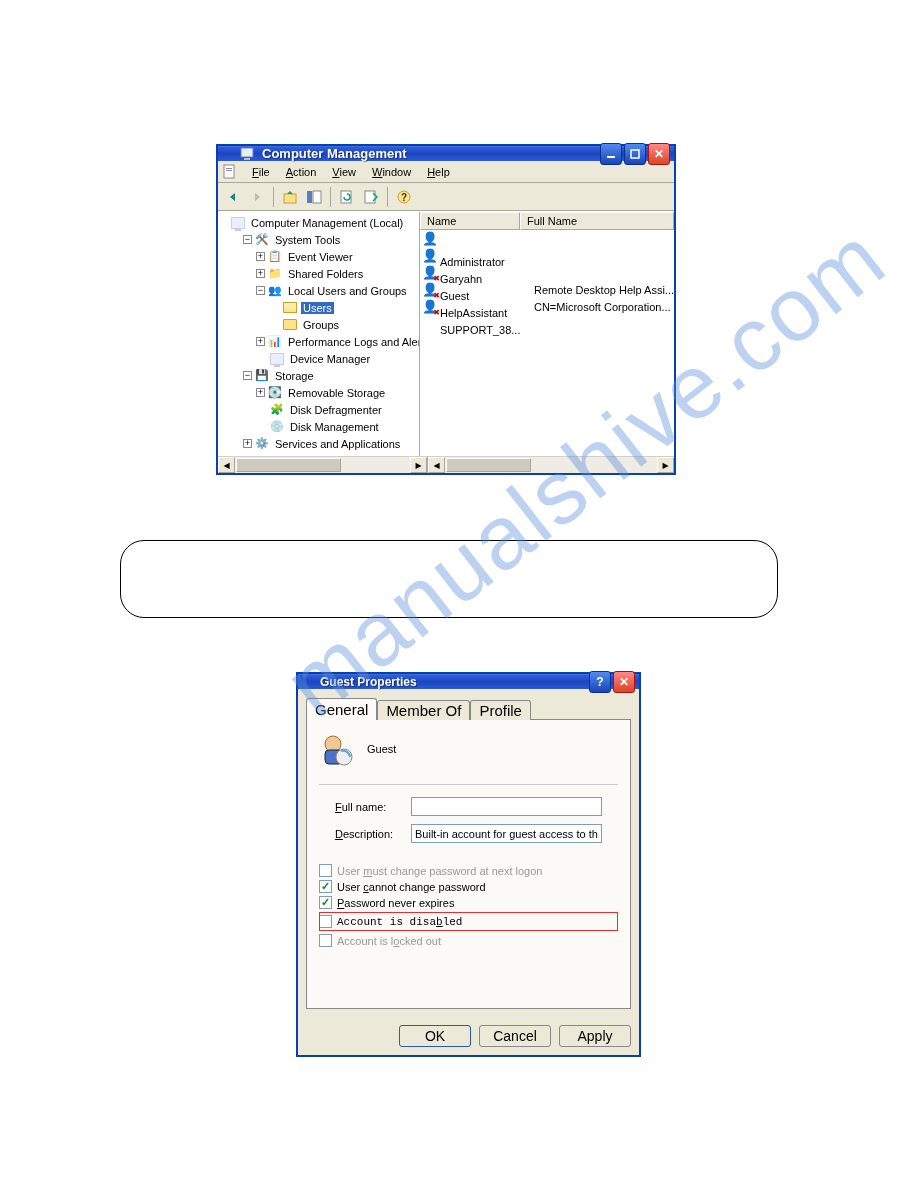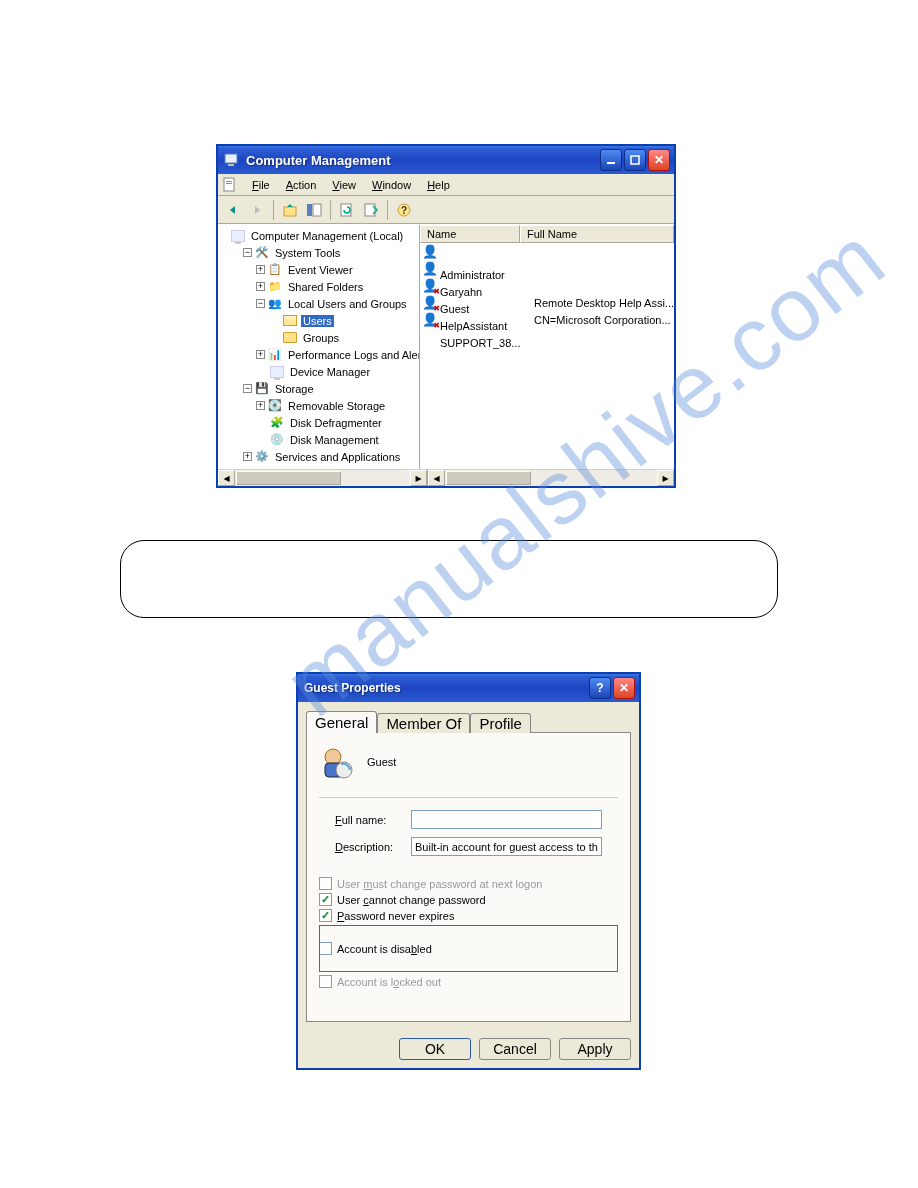--- a/index.html
+++ b/index.html
@@ -29,24 +29,24 @@
   
   .win {
     position: absolute;
     border: 2px solid #0a3fb1;
     background: #ece9d8;
     box-shadow: 0 0 0 1px #0060d8 inset;
   }
   .win.mgmt { left: 216px; top: 144px; width: 460px; }
 
   .titlebar {
-    height: 28px;
+    height: 15px;
     background: linear-gradient(to bottom,#3b79e3 0%,#2f5fd6 8%,#1d45c2 50%,#295bd0 100%);
     display: flex; align-items: center;
-    padding: 0 4px 0 6px;
+    padding: 0 4px 0 22px;
     color: #fff;
     font-weight: bold;
     font-size: 13px;
   }
   .titlebar .t-icon { width: 16px; height: 16px; margin-right: 6px; display:flex;align-items:center;justify-content:center;}
   .titlebar .title { flex: 1; text-shadow: 1px 1px 1px rgba(0,0,0,.4); }
   .winbtns { display:flex; gap:2px;}
   .winbtn { width: 22px; height: 22px; border-radius: 3px; display:flex;align-items:center;justify-content:center;color:#fff;font-weight:bold;font-size:12px;}
   .winbtn.min, .winbtn.max { background: linear-gradient(to bottom,#4f8bf0,#1a45b8); border:1px solid #0f2f8c;}
   .winbtn.close { background: linear-gradient(to bottom,#f88,#d42); border:1px solid #a11;}
@@ -124,21 +124,21 @@
   .hr{height:1px;background:#ccc;margin:4px 0 12px;}
   .frow{display:flex;align-items:center;margin:8px 16px;}
   .frow .flabel{width:76px;font-size:11px;}
   .frow .flabel u{text-decoration:underline;}
   .frow input[type=text]{flex:1;height:19px;border:1px solid #7f9db9;padding:1px 3px;font-size:11px;font-family:inherit;background:#fff;}
   .ck-row{display:flex;align-items:center;margin:3px 0;font-size:11px;}
   .ck-row.disabled{color:#999;}
   .ck-row .checkmark{width:13px;height:13px;border:1px solid #7f9db9;background:#fff;display:inline-flex;align-items:center;justify-content:center;margin-right:5px;flex-shrink:0;}
   .ck-row .checkmark.on::after{content:"✓";color:#0a8a2a;font-size:11px;font-weight:bold;line-height:11px;}
   .ck-row .checkmark.off{}
-  .ck-row.red-outline{outline:1px solid #e03030;outline-offset:-1px;padding:17px 0;}
+  .ck-row.red-outline{outline:1px solid #e03030;outline-offset:-1px;padding:3px 0;font-family:Liberation Mono, monospace;}
   .ck-row u{text-decoration:underline;}
 
   .dlg-btns{display:flex;justify-content:flex-end;padding:8px;gap:8px;background:#ece9d8;}
   .dlg-btn{width:72px;height:22px;border:1px solid #888;background:#ece9d8;border-radius:3px;font-size:14px;display:flex;align-items:center;justify-content:center;}
   .dlg-btn.default{border:1.5px solid #2a5db0;}
 
   
   .ico-monitor{width:14px;height:12px;border:1px solid #cce;background:#e8f0ff;position:relative;}
   .ico-monitor::after{content:"";position:absolute;left:3px;bottom:-3px;width:6px;height:2px;background:#ccc;}
   .ico-folder{width:14px;height:11px;background:#ffe28a;border:1px solid #c9a030;border-radius:1px;}

